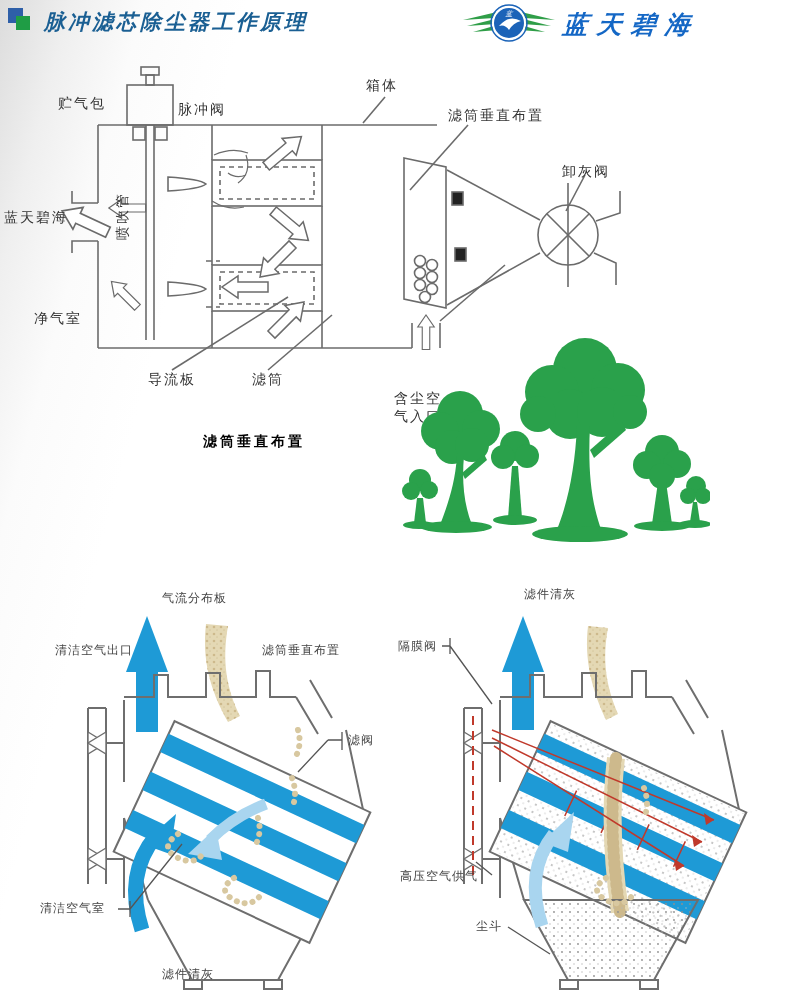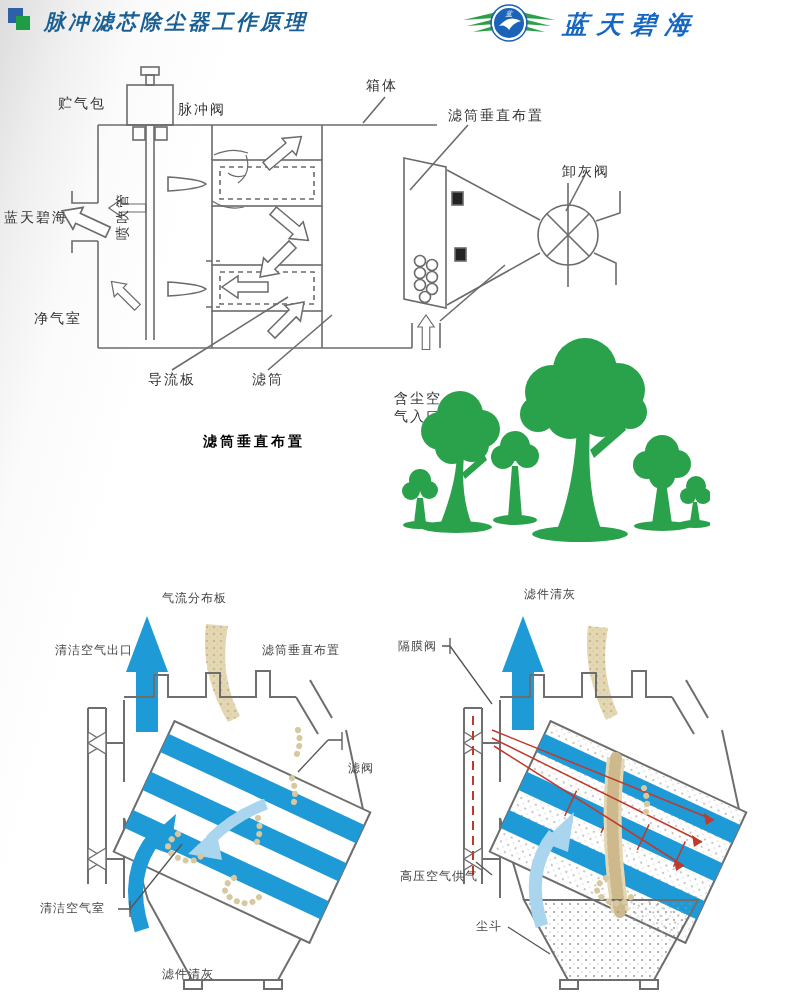--- a/index.html
+++ b/index.html
@@ -257,21 +257,21 @@
     </g>
 
     <g stroke="#555555" stroke-width="1.3" fill="none">
       <path d="M298,158 H312 M312,150 V168 M298,158 L268,190"></path>
       <path d="M88,327 H100 M100,319 V335 M100,327 L152,262"></path>
     </g>
   </svg>
   <div class="dlabel small" style="left:132px;top:8px;">气流分布板</div>
   <div class="dlabel small" style="left:25px;top:60px;">清洁空气出口</div>
   <div class="dlabel small" style="left:232px;top:60px;">滤筒垂直布置</div>
-  <div class="dlabel small" style="left:318px;top:150px;margin-top:28px;">滤阀</div>
+  <div class="dlabel small" style="left:318px;top:150px;">滤阀</div>
   <div class="dlabel small" style="left:10px;top:318px;">清洁空气室</div>
   <div class="dlabel small" style="left:132px;top:384px;">滤件清灰</div>
 </div>
 
 <div class="abs" style="left:392px;top:582px;width:400px;height:418px;">
   <svg width="400" height="418" viewBox="0 0 400 418">
 
     <polygon points="131,34 152,90 142,90 142,148 120,148 120,90 110,90" fill="#1e9ad6"></polygon>
 
     <path d="M196,44 C192,78 200,108 214,138 L226,132 C214,104 210,78 216,46 Z" fill="#e4d8b4"></path>

